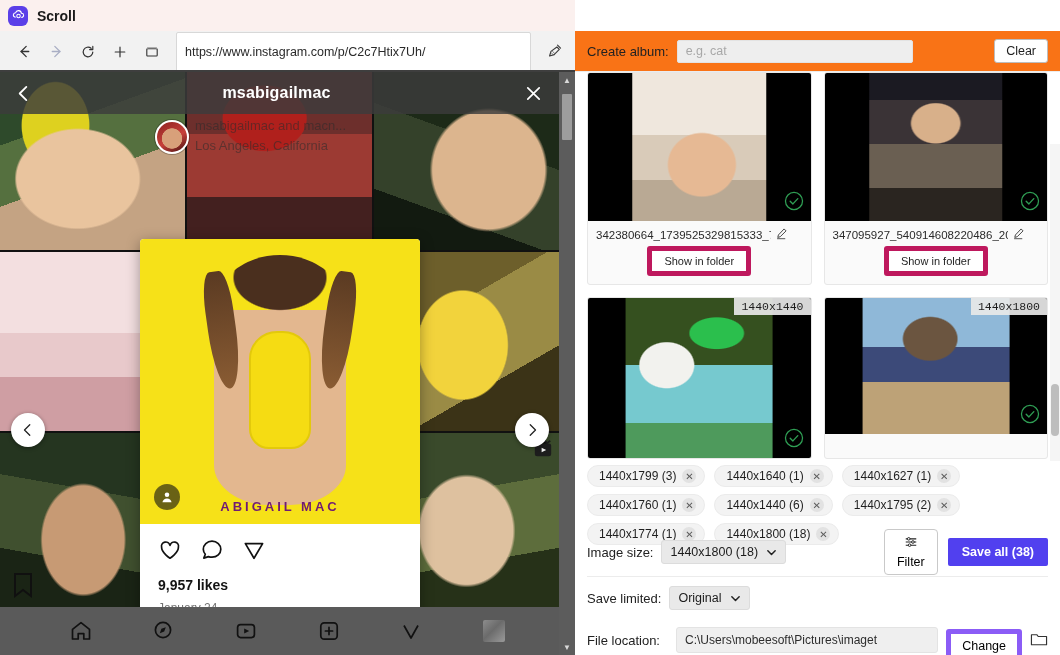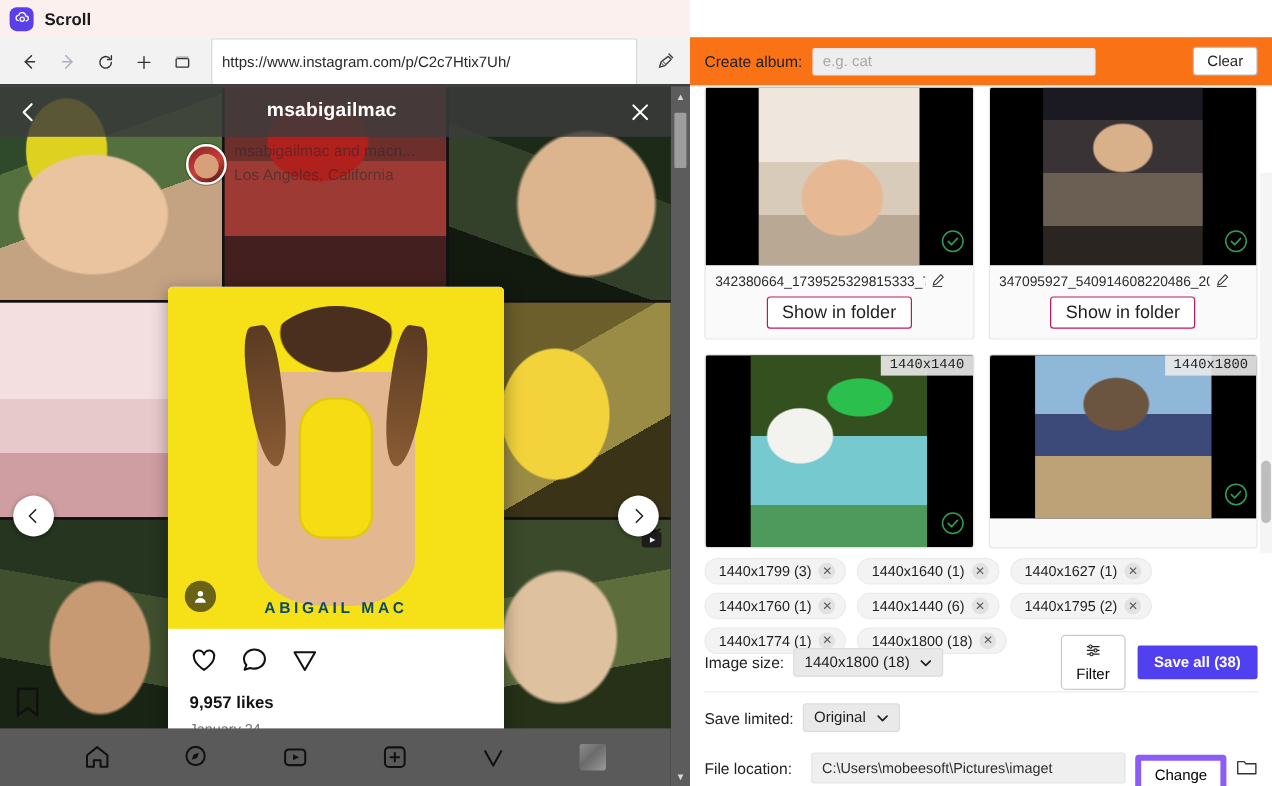--- a/index.html
+++ b/index.html
@@ -126,21 +126,21 @@
     position:absolute; left:50%; top:92px; transform:translateX(-50%);
     width:62px; height:118px; background:#f5dc13; border:2px solid #e3c90b;
     border-radius:28px 28px 20px 20px;
   }
   .pp-hair-l,.pp-hair-r{ position:absolute; top:32px; width:28px;height:118px;
      background:linear-gradient(180deg,#5a3a22,#8a5c33); border-radius:40% 40% 60% 60%;}
   .pp-hair-l{ left:68px; transform:rotate(-8deg);}
   .pp-hair-r{ right:68px; transform:rotate(8deg);}
   .pp-caption{
     position:absolute; left:0; right:0; bottom:10px; text-align:center;
-    font-size:13px; font-weight:bold; letter-spacing:3px; color:#0c4a6e;
+    font-size:13px; font-weight:bold; letter-spacing:3px; color:#701a75;
   }
   .pp-tag{
     position:absolute; left:14px; bottom:14px; width:26px;height:26px;border-radius:50%;
     background:rgba(20,20,20,.62); display:flex;align-items:center;justify-content:center;
   }
   .post-actions{ display:flex; align-items:center; gap:18px; padding:14px 18px 6px;}
   .likes{ padding:6px 18px 0; font-size:14px; font-weight:bold; color:#131313;}
   .pdate{ padding:8px 18px 12px; font-size:12px; color:#737373;}
   .pdiv{ height:1px; background:#efefef; margin:0 16px;}
   .pcomments{ padding:18px 18px; font-size:13.5px; color:#b9b9b9; }
@@ -209,21 +209,21 @@
   .res-badge{
     position:absolute; right:0; top:0; background:rgba(232,232,232,.92);
     font-size:11.5px; color:#1e1e1e; padding:2px 7px;font-family:Liberation Mono, monospace;
   }
   .check{ position:absolute; right:7px; bottom:7px; }
   .tname{ display:flex; align-items:center; gap:4px; padding:6px 8px 4px; }
   .tname span{ font-size:11.5px; color:#2a2a2a; white-space:nowrap; overflow:hidden;
       text-overflow:clip; max-width:175px; }
   .tshow{ display:flex; justify-content:center; padding:0 0 8px;}
   .tshow button{
-    border:1px solid #be185d; background:#fff; border-radius:3px; font-size:15px;
+    border:5px solid #be185d; background:#fff; border-radius:3px; font-size:11px;
     padding:4px 12px; color:#1f1f1f; cursor:pointer;
   }
 
   
   .chips{ position:absolute; left:0; top:465px; width:485px; padding:0 12px;
      display:flex; flex-wrap:wrap; gap:7px 9px; }
   .chip{
     display:flex; align-items:center; gap:6px; background:#f3f3f3; border:1px solid #ebebeb;
     border-radius:13px; padding:3px 8px 3px 11px; font-size:12px; color:#1f1f1f;
   }

